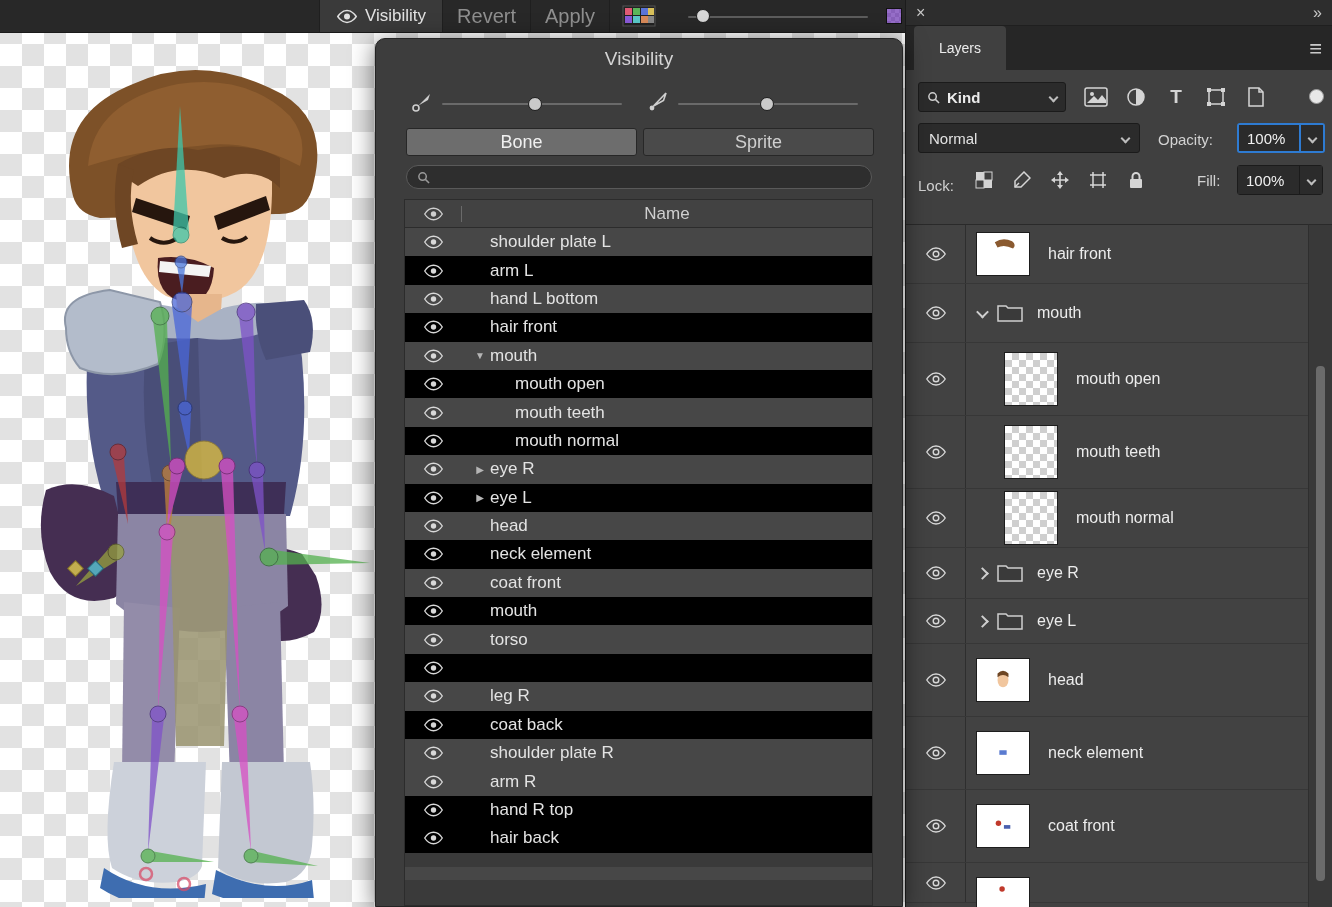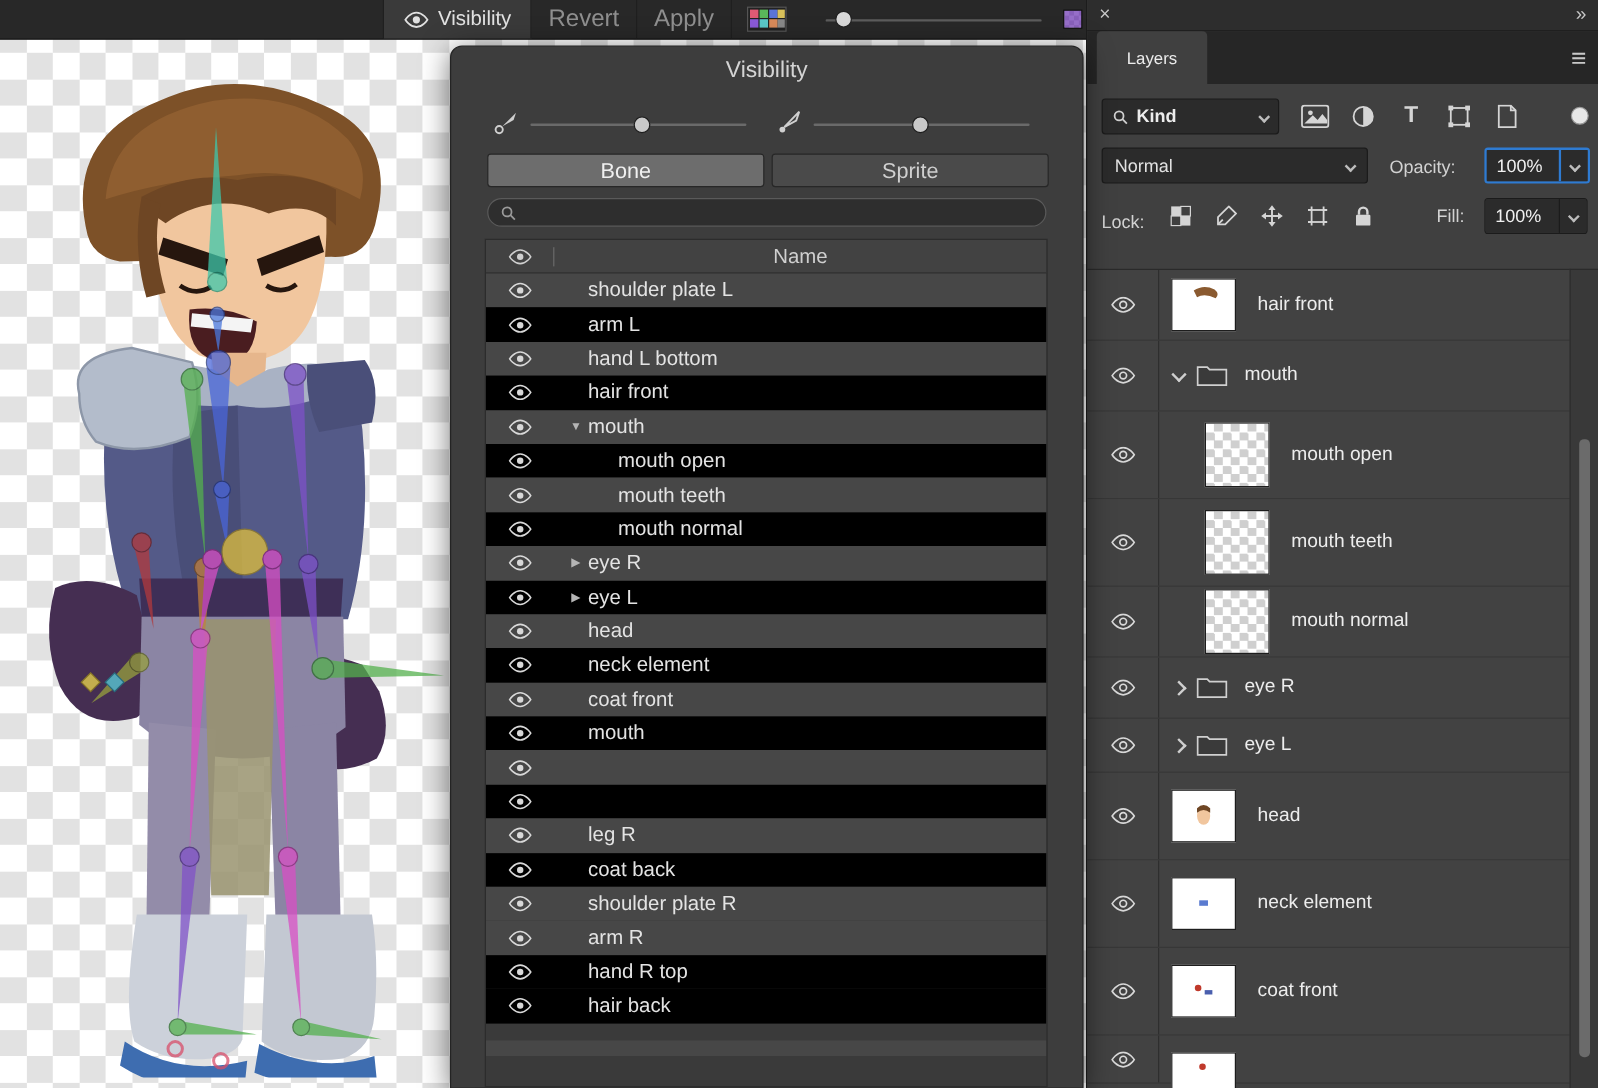--- a/index.html
+++ b/index.html
@@ -506,20 +506,24 @@
       <span class="vis-label">mouth</span>
     </span>
   </div>
           <div class="vis-row lt">
     <span class="vis-eye-col">
       <svg width="21" height="14" viewBox="0 0 22 14">
         <path d="M11 1 C5.5 1 1.8 7 1.8 7 C1.8 7 5.5 13 11 13 C16.5 13 20.2 7 20.2 7 C20.2 7 16.5 1 11 1 Z" fill="none" stroke="#d8d8d8" stroke-width="1.4"></path>
         <circle cx="11" cy="7" r="2.8" fill="#d8d8d8"></circle>
       </svg>
     </span>
+    <span class="vis-name-cell" style="padding-left: 9px;">
+      <span class="tri" style="visibility: hidden;"></span>
+      <span class="vis-label">torso</span>
+    </span>
   </div>
           <div class="vis-row">
     <span class="vis-eye-col">
       <svg width="21" height="14" viewBox="0 0 22 14">
         <path d="M11 1 C5.5 1 1.8 7 1.8 7 C1.8 7 5.5 13 11 13 C16.5 13 20.2 7 20.2 7 C20.2 7 16.5 1 11 1 Z" fill="none" stroke="#d8d8d8" stroke-width="1.4"></path>
         <circle cx="11" cy="7" r="2.8" fill="#d8d8d8"></circle>
       </svg>
     </span>
   </div>
           <div class="vis-row lt">

